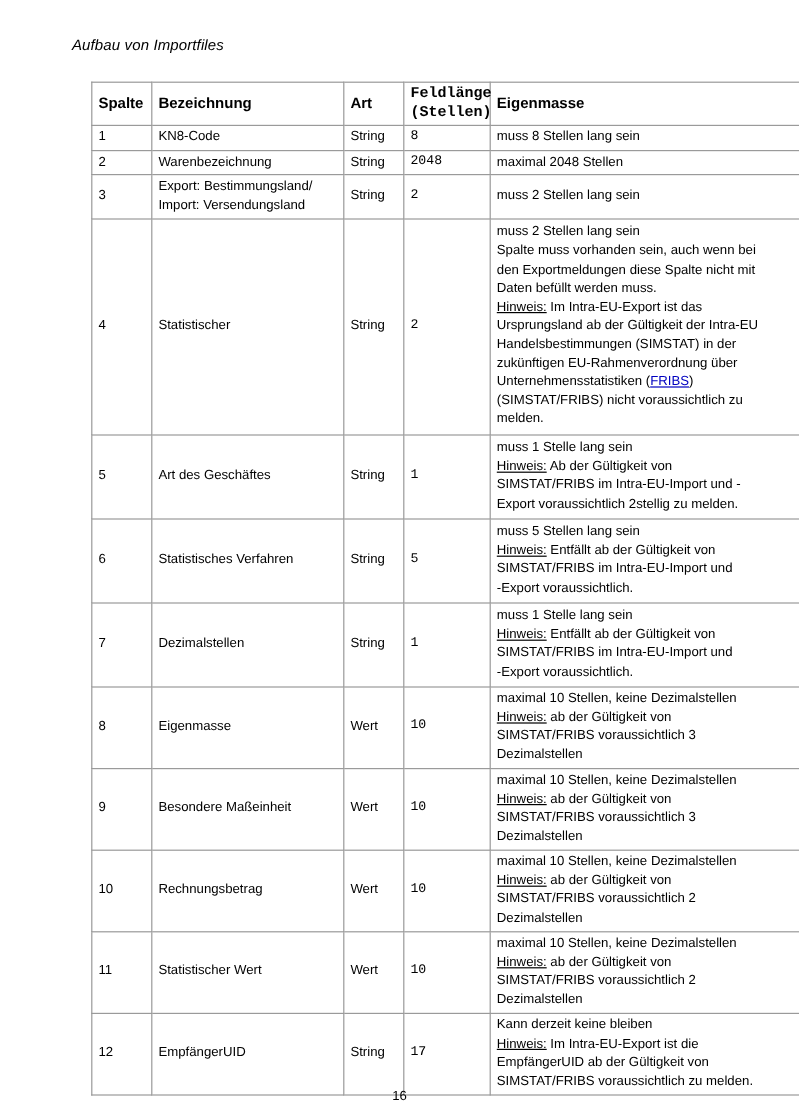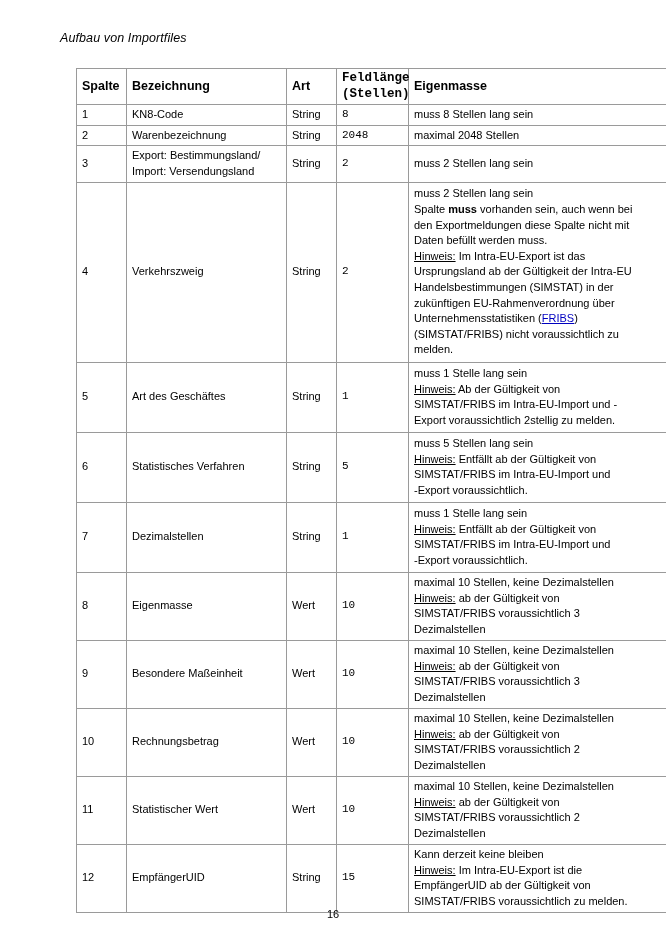--- a/index.html
+++ b/index.html
@@ -66,21 +66,21 @@
   th.col-spalte { text-align: left; padding-left: 4px; }
   th.col-feld   { text-align: left; padding-left: 4px; }
 
   td.col-spalte { text-align: center; font-size: 11px; }
   td.col-feld   { text-align: center; font-size: 11px; }
   td.col-anm    { vertical-align: top; padding-top: 3px; padding-bottom: 3px; }
   td.col-anm.vmid { vertical-align: middle; margin-top: 15px; }
 
   .note-line { display: block; white-space: nowrap; }
   .hinweis { text-decoration: underline; }
-  .bold { font-weight: bold; }
+  .bold { font-weight: normal; }
   a.inline-link {
     color: #0000c0;
   }
   .page-number {
     position: absolute;
     left: 0;
     top: 908px;
     width: 666px;
     text-align: center;
     font-size: 11px;
@@ -142,21 +142,21 @@
             <span class="note-line">Import: Versendungsland</span>
           </td>
           <td class="col-art">String</td>
           <td class="col-feld">2</td>
           <td class="col-anm vmid">
             <span class="note-line">muss 2 Stellen lang sein</span>
           </td>
         </tr>
         <tr style="height: 180px;">
           <td class="col-spalte">4</td>
-          <td class="col-bez">Verkehrszweig</td>
+          <td class="col-bez">Statistischer</td>
           <td class="col-art">String</td>
           <td class="col-feld">2</td>
           <td class="col-anm">
             <span class="note-line">muss 2 Stellen lang sein</span>
             <span class="note-line">Spalte <span class="bold">muss</span> vorhanden sein, auch wenn bei</span>
             <span class="note-line">den Exportmeldungen diese Spalte nicht mit</span>
             <span class="note-line">Daten befüllt werden muss.</span>
             <span class="note-line"><span class="hinweis">Hinweis:</span> Im Intra-EU-Export ist das</span>
             <span class="note-line">Ursprungsland ab der Gültigkeit der Intra-EU</span>
             <span class="note-line">Handelsbestimmungen (SIMSTAT) in der</span>
@@ -247,21 +247,21 @@
             <span class="note-line">maximal 10 Stellen, keine Dezimalstellen</span>
             <span class="note-line"><span class="hinweis">Hinweis:</span> ab der Gültigkeit von</span>
             <span class="note-line">SIMSTAT/FRIBS voraussichtlich 2</span>
             <span class="note-line">Dezimalstellen</span>
           </td>
         </tr>
         <tr style="height: 68px;">
           <td class="col-spalte">12</td>
           <td class="col-bez">EmpfängerUID</td>
           <td class="col-art">String</td>
-          <td class="col-feld">15</td>
+          <td class="col-feld">17</td>
           <td class="col-anm">
             <span class="note-line">Kann derzeit keine bleiben</span>
             <span class="note-line"><span class="hinweis">Hinweis:</span> Im Intra-EU-Export ist die</span>
             <span class="note-line">EmpfängerUID ab der Gültigkeit von</span>
             <span class="note-line">SIMSTAT/FRIBS voraussichtlich zu melden.</span>
           </td>
         </tr>
       </tbody>
   </table>
 

